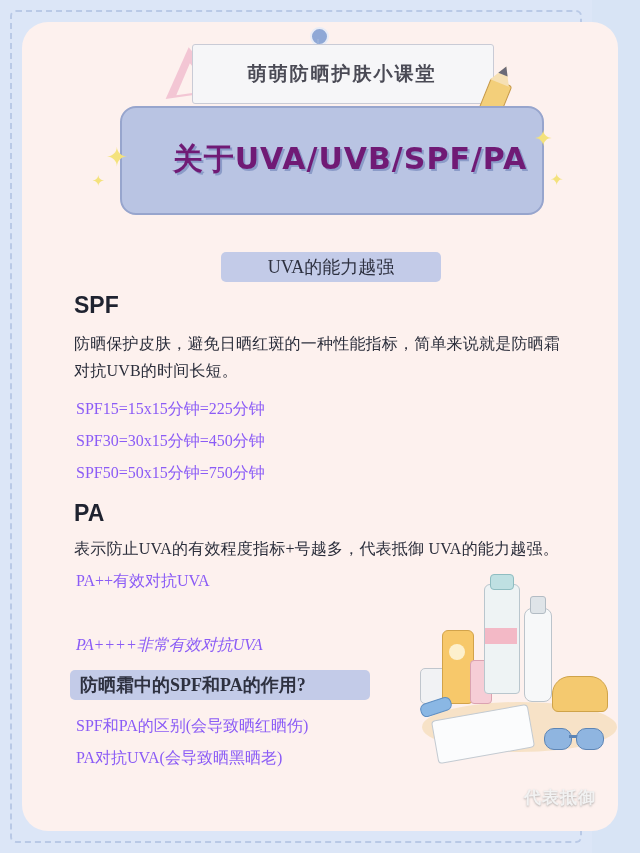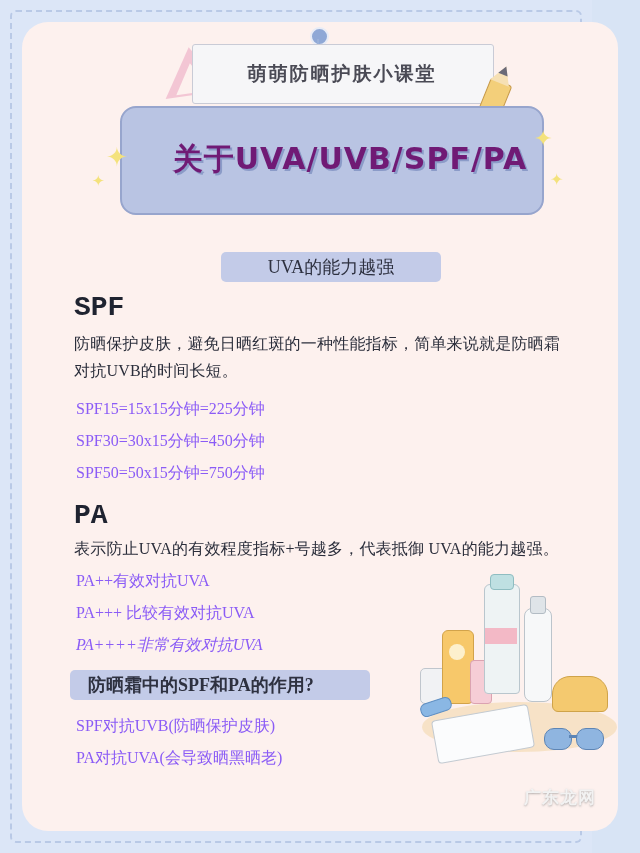--- a/index.html
+++ b/index.html
@@ -195,30 +195,30 @@
   .chip-spf-pa {
     left: 199px;
     top: 230px;
     width: 220px;
   }
   .chip-effect {
     left: 48px;
     top: 648px;
     width: 300px;
     text-align: left;
-    padding-left: 18px;
+    padding-left: 10px;
     box-sizing: border-box;
     font-weight: bold;
   }
 
   .h-big {
     position: absolute;
-    font-family: Liberation Mono, monospace;
+    font-family: Liberation Sans, sans-serif;
     font-weight: bold;
-    font-size: 28px;
+    font-size: 23px;
     color: #1f2330;
   }
   .h-spf { left: 52px; top: 270px; }
   .h-pa  { left: 52px; top: 478px; }
 
   .para {
     position: absolute;
     font-family: "Liberation Serif", serif;
     font-size: 16px;
     color: #2b2e3b;
@@ -454,25 +454,24 @@
 
     <div class="h-big h-spf">SPF</div>
     <div class="para p-spf-desc">防晒保护皮肤，避免日晒红斑的一种性能指标，简单来说就是防晒霜对抗UVB的时间长短。</div>
     <div class="line l1">SPF15=15x15分钟=225分钟</div>
     <div class="line l2">SPF30=30x15分钟=450分钟</div>
     <div class="line l3">SPF50=50x15分钟=750分钟</div>
 
     <div class="h-big h-pa">PA</div>
     <div class="para p-pa-desc">表示防止UVA的有效程度指标+号越多，代表抵御 UVA的能力越强。</div>
     <div class="line l4">PA++有效对抗UVA</div>
-    <div class="line l5">PA+++ 比较有效对抗UVA</div>
     <div class="line l6">PA++++非常有效对抗UVA</div>
 
     <div class="chip chip-effect">防晒霜中的SPF和PA的作用?</div>
-    <div class="line l7">SPF对抗UVB(防晒保护皮肤)</div>
+    <div class="line l7">SPF和PA的区别(会导致晒红晒伤)</div>
     <div class="line l8">PA对抗UVA(会导致晒黑晒老)</div>
 
     <div class="illus">
       <div class="shadow-blob"></div>
       <div class="jar"></div>
       <div class="bottle-orange"></div>
       <div class="sun-emblem"></div>
       <div class="pump-pink"></div>
       <div class="tube"></div>
       <div class="tube-band"></div>
@@ -482,15 +481,15 @@
       <div class="compact"></div>
       <div class="card-white"></div>
       <div class="blue-stick"></div>
       <div class="glasses">
         <div class="lens left"></div>
         <div class="bridge"></div>
         <div class="lens right"></div>
       </div>
     </div>
 
-    <div class="watermark">广东龙网</div>
+    <div class="watermark">代表抵御</div>
   </div>
 </div>
 
 </body></html>

